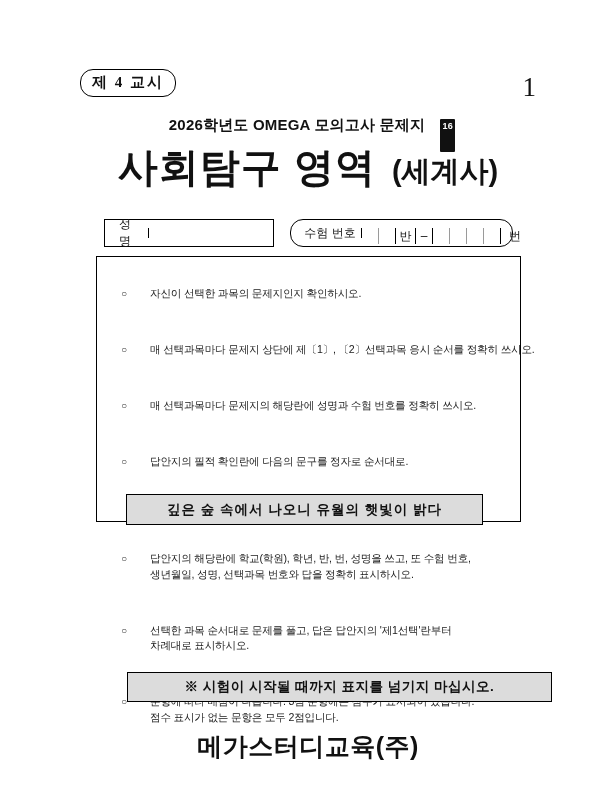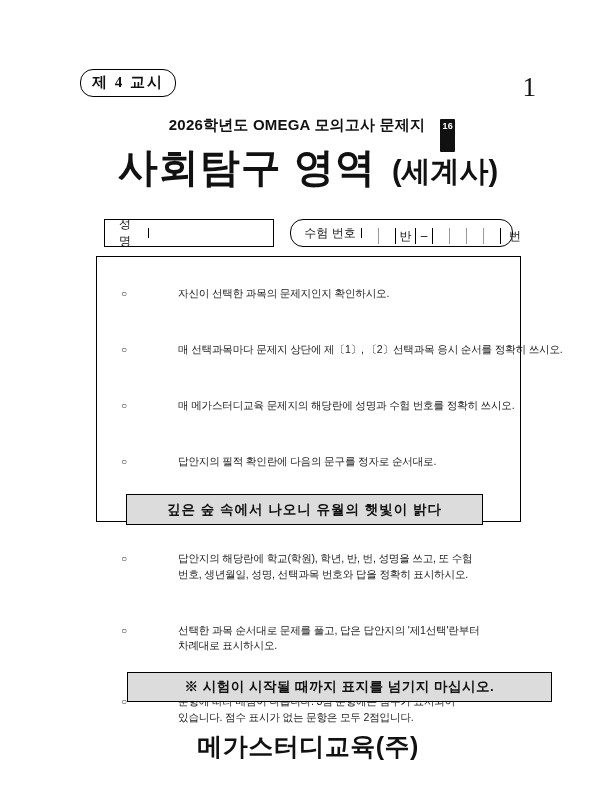--- a/index.html
+++ b/index.html
@@ -62,21 +62,21 @@
   .exam-last { flex: 1; }
 
   
   .inst-box {
     position: absolute; left: 88px; top: 248px; width: 425px; height: 266px;
     border: 1.6px solid #000; background: #fff;
     padding: 13px 14px 10px 15px;
   }
   .inst-item { display: flex; margin-bottom: 8.5px; }
   .inst-bullet { width: 22px; flex: none; font-size: 10px; color: #333; line-height: 15px; padding-left: 1px; }
-  .inst-text { flex: 1; font-size: 10.6px; line-height: 15.5px; letter-spacing: -0.2px; color: #1a1a1a; word-break: keep-all; margin-left: 28px; }
+  .inst-text { flex: 1; font-size: 10.6px; line-height: 15.5px; letter-spacing: -0.2px; color: #1a1a1a; word-break: keep-all; }
   .oneline .inst-text { white-space: nowrap; }
   .phrase-box {
     margin: 2px 0 10px 14px; width: 357px; height: 31px;
     background: #dcdcdc; border: 1.9px solid #000;
     display: flex; align-items: center; justify-content: center;
     font-size: 13.5px; font-weight: 800; letter-spacing: 1px;
   }
 
   
   .notice-box {
@@ -130,21 +130,21 @@
     <div class="inst-item oneline">
       <span class="inst-bullet">○</span>
       <span class="inst-text">자신이 선택한 과목의 문제지인지 확인하시오.</span>
     </div>
     <div class="inst-item oneline">
       <span class="inst-bullet">○</span>
       <span class="inst-text">매 선택과목마다 문제지 상단에 제〔1〕, 〔2〕선택과목 응시 순서를 정확히 쓰시오.</span>
     </div>
     <div class="inst-item oneline">
       <span class="inst-bullet">○</span>
-      <span class="inst-text">매 메가스터디교육 문제지의 해당란에 성명과 수험 번호를 정확히 쓰시오.</span>
+      <span class="inst-text">매 선택과목마다 문제지의 해당란에 성명과 수험 번호를 정확히 쓰시오.</span>
     </div>
     <div class="inst-item oneline">
       <span class="inst-bullet">○</span>
       <span class="inst-text">답안지의 필적 확인란에 다음의 문구를 정자로 순서대로.</span>
     </div>
     <div class="phrase-box">깊은 숲 속에서 나오니 유월의 햇빛이 밝다</div>
     <div class="inst-item">
       <span class="inst-bullet">○</span>
       <span class="inst-text">답안지의 해당란에 학교(학원), 학년, 반, 번, 성명을 쓰고, 또 수험 번호, 생년월일, 성명, 선택과목 번호와 답을 정확히 표시하시오.</span>
     </div>

